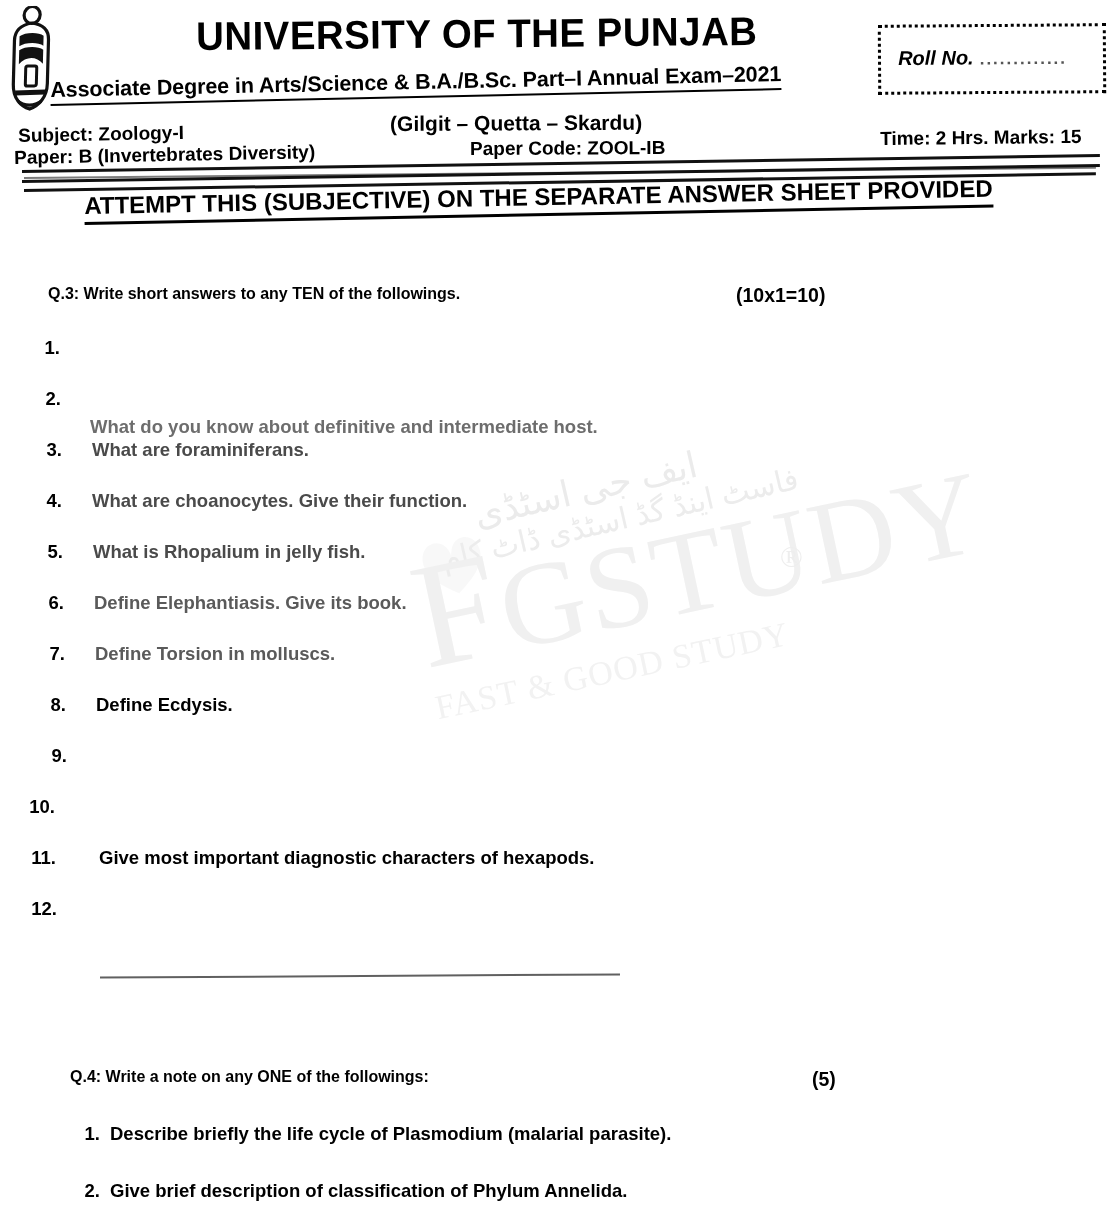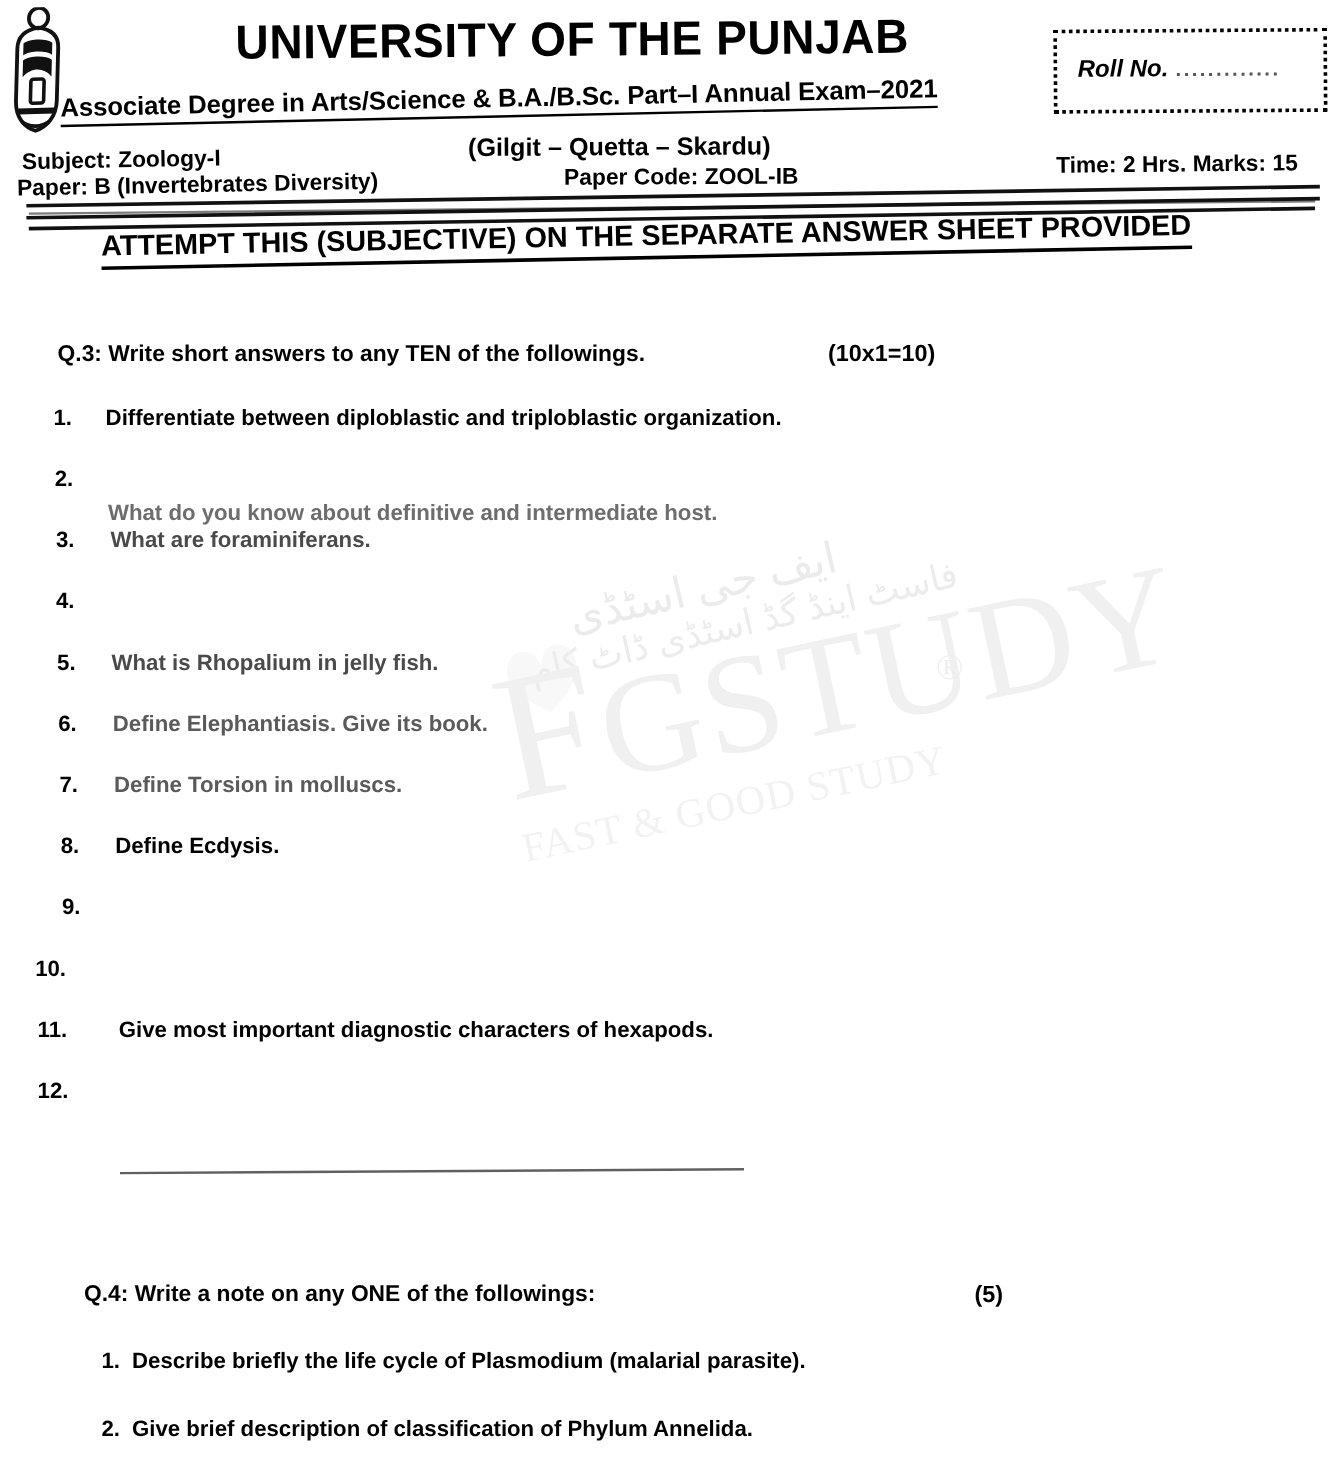--- a/index.html
+++ b/index.html
@@ -258,35 +258,35 @@
     white-space: nowrap;
     border-bottom: 3px solid #000;
     padding-bottom: 2px;
     transform: rotate(-1.1deg);
     transform-origin: left top;
   }
 
   
   .q-head {
     position: absolute;
-    font-size: 19px;
+    font-size: 16px;
     font-weight: bold;
     font-family: "Liberation Sans", sans-serif;
     white-space: nowrap;
   }
   .q-marks {
     position: absolute;
     font-size: 19.5px;
     font-weight: bold;
     font-family: "Liberation Sans", sans-serif;
     white-space: nowrap;
   }
 
   .q3-head { left: 48px; top: 285px; }
-  .q3-marks { left: 690px; top: 284px; }
+  .q3-marks { left: 736px; top: 284px; }
   .q4-head { left: 70px; top: 1068px; }
   .q4-marks { left: 812px; top: 1068px; }
 
   .qlist {
     position: absolute;
     left: 0;
     width: 1116px;
     margin: 0;
     padding: 0;
     list-style: none;
@@ -413,32 +413,32 @@
     <div class="rule rule-c"></div>
 
     <div class="attempt-line">ATTEMPT THIS (SUBJECTIVE) ON THE SEPARATE ANSWER SHEET PROVIDED</div>
 
     <div class="q-head q3-head">Q.3: Write short answers to any TEN of the followings.</div>
     <div class="q-marks q3-marks">(10x1=10)</div>
 
     <ul class="qlist" id="q3-list">
       <li class="qitem">
           <span class="num">1.</span>
-          <span class="txt">Differentiate between diploblastic and triploblastic organization.</span>
         </li>
       <li class="qitem">
           <span class="num">2.</span>
           <span class="txt fade-2">What do you know about definitive and intermediate host.</span>
         </li>
       <li class="qitem">
           <span class="num">3.</span>
           <span class="txt fade-1">What are foraminiferans.</span>
         </li>
       <li class="qitem">
           <span class="num">4.</span>
+          <span class="txt fade-1">What are choanocytes. Give their function.</span>
         </li>
       <li class="qitem">
           <span class="num">5.</span>
           <span class="txt fade-1">What is Rhopalium in jelly fish.</span>
         </li>
       <li class="qitem">
           <span class="num">6.</span>
           <span class="txt fade-3">Define Elephantiasis. Give its book.</span>
         </li>
       <li class="qitem">

